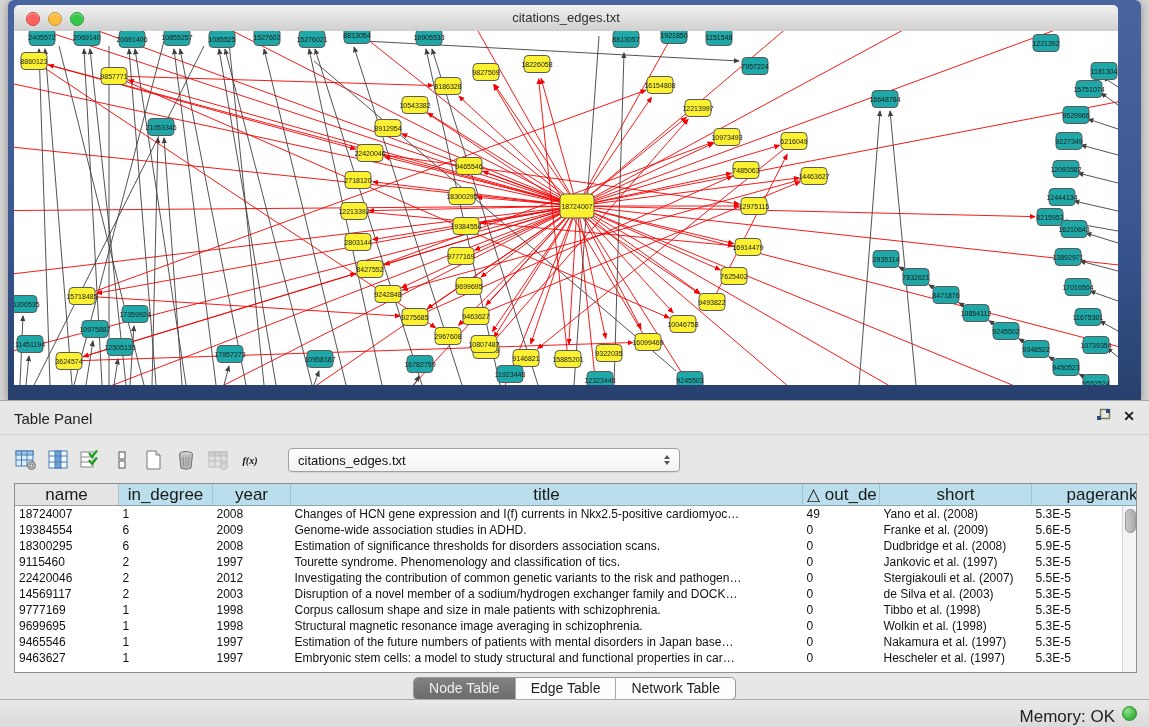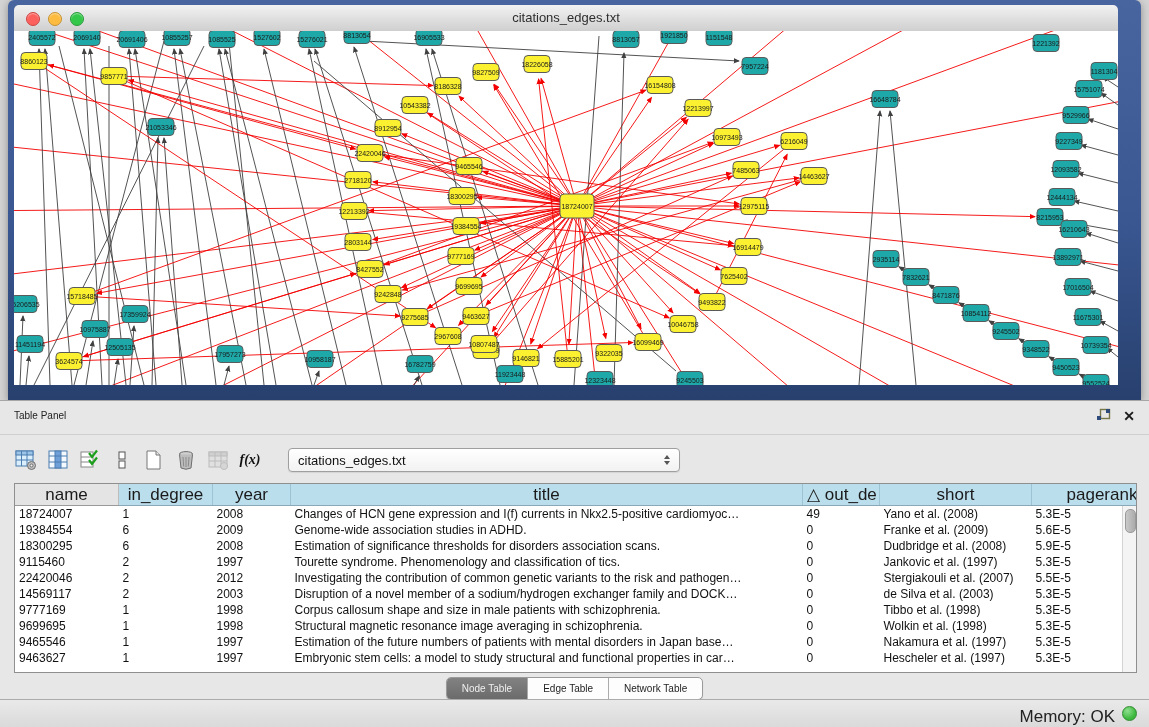--- a/index.html
+++ b/index.html
@@ -18,49 +18,49 @@
   .light.red{background:#fc615d;border:1px solid #cc4441;}
   .light.yellow{background:#fdbc40;border:1px solid #c69232;}
   .light.green{background:#34c84a;border:1px solid #2a9a39;}
   .wtitle{position:absolute;left:0;right:0;top:5px;text-align:center;font-size:13px;color:#2e2e2e;}
   .canvas{position:absolute;left:6px;top:31px;width:1104px;height:354px;background:#fff;overflow:hidden;}
   .canvas svg{display:block;}
 
   
   .table-panel{position:absolute;left:0;top:400px;width:1149px;height:300px;background:#e7e7e7;border-top:1px solid #a6a6a6;}
   .panel-titlebar{position:relative;height:33px;background:#e7e7e7;border-bottom:1px solid #cfcfcf;}
-  .ptitle{position:absolute;left:14px;top:9px;font-size:10px;color:#222;}
+  .ptitle{position:absolute;left:14px;top:9px;font-size:15px;color:#222;}
   .pt-icons{position:absolute;right:14px;top:7px;display:flex;align-items:center;gap:12px;}
   .pclose{font-size:14px;font-weight:bold;color:#1a1a1a;cursor:default;line-height:14px;}
   .panel-body{position:relative;height:266px;}
 
   .toolbar{position:absolute;left:14px;top:10px;height:30px;display:flex;align-items:center;}
   .tbtn{width:24px;height:24px;margin-right:8px;display:flex;align-items:center;justify-content:center;background:transparent;border:0;padding:0;}
-  .fx{font-family:"Liberation Serif",serif;font-style:italic;font-weight:bold;font-size:14px;color:#111;}
+  .fx{font-family:"Liberation Serif",serif;font-style:italic;font-weight:bold;font-size:10px;color:#111;}
   .combo{margin-left:18px;width:390px;height:22px;background:linear-gradient(180deg,#ffffff,#f2f2f2);
     border:1px solid #9f9f9f;border-radius:4px;display:flex;align-items:center;box-shadow:0 1px 1px rgba(0,0,0,.08);}
   .combo > span.val{flex:1;padding-left:9px;font-size:13px;color:#111;}
   .combo-arrows{width:16px;display:flex;flex-direction:column;align-items:center;justify-content:center;margin-right:4px;}
   .combo-arrows i{display:block;width:0;height:0;border-left:3.5px solid transparent;border-right:3.5px solid transparent;}
   .combo-arrows i.up{border-bottom:4px solid #555;margin-bottom:2px;}
   .combo-arrows i.dn{border-top:4px solid #555;}
 
   .tablewrap{position:absolute;left:14px;top:48px;width:1121px;height:188px;background:#fff;border:1px solid #8f8f8f;overflow:hidden;}
   table{border-collapse:collapse;table-layout:fixed;width:1095px;}
   th{height:21px;font-size:17px;font-weight:normal;color:#1a1a1a;text-align:center;
      background:#bbdeec;border-right:1px solid #9dc4d4;border-bottom:1px solid #8aa8b5;padding:0 4px;overflow:hidden;white-space:nowrap;}
   th.hdr-gray{background:#e4e4e4;border-right:1px solid #bdbdbd;border-bottom:1px solid #9a9a9a;}
   th.hdr-left{text-align:left;}
   td{height:16px;font-size:12px;color:#111;padding:0 4px;white-space:nowrap;overflow:hidden;}
   .vscroll{position:absolute;right:0;top:22px;bottom:0;width:13px;background:#f4f4f4;border-left:1px solid #d4d4d4;}
   .vscroll .thumb{position:absolute;left:1.5px;top:3px;width:9px;height:22px;border-radius:5px;background:linear-gradient(90deg,#c9c9c9,#ababab);border:1px solid #9a9a9a;}
 
   .tabs{position:absolute;left:0;right:0;top:242px;display:flex;justify-content:center;}
   .seg{display:inline-flex;border:1px solid #9a9a9a;border-radius:5px;overflow:hidden;background:#fdfdfd;box-shadow:0 1px 1px rgba(0,0,0,.12);}
-  .seg span{padding:2px 15px;font-size:10px;color:#1e1e1e;border-right:1px solid #ababab;line-height:17px;}
+  .seg span{padding:2px 15px;font-size:14px;color:#1e1e1e;border-right:1px solid #ababab;line-height:17px;}
   .seg span:last-child{border-right:0;}
   .seg span.sel{background:linear-gradient(180deg,#828282,#6b6b6b);color:#efefef;}
 
   
   .statusbar{position:absolute;left:0;bottom:0;width:1149px;height:27px;background:linear-gradient(180deg,#e9e9e9,#dadada);border-top:1px solid #ababab;}
   .statusbar .mem{position:absolute;right:34px;top:7px;font-size:17px;color:#222;}
   .memdot{position:absolute;right:12px;top:6px;width:13px;height:13px;border-radius:50%;
     background:radial-gradient(circle at 35% 30%,#8fe08f,#3cb83c 65%);border:1px solid #2e8b2e;}
 </style>
 </head>

